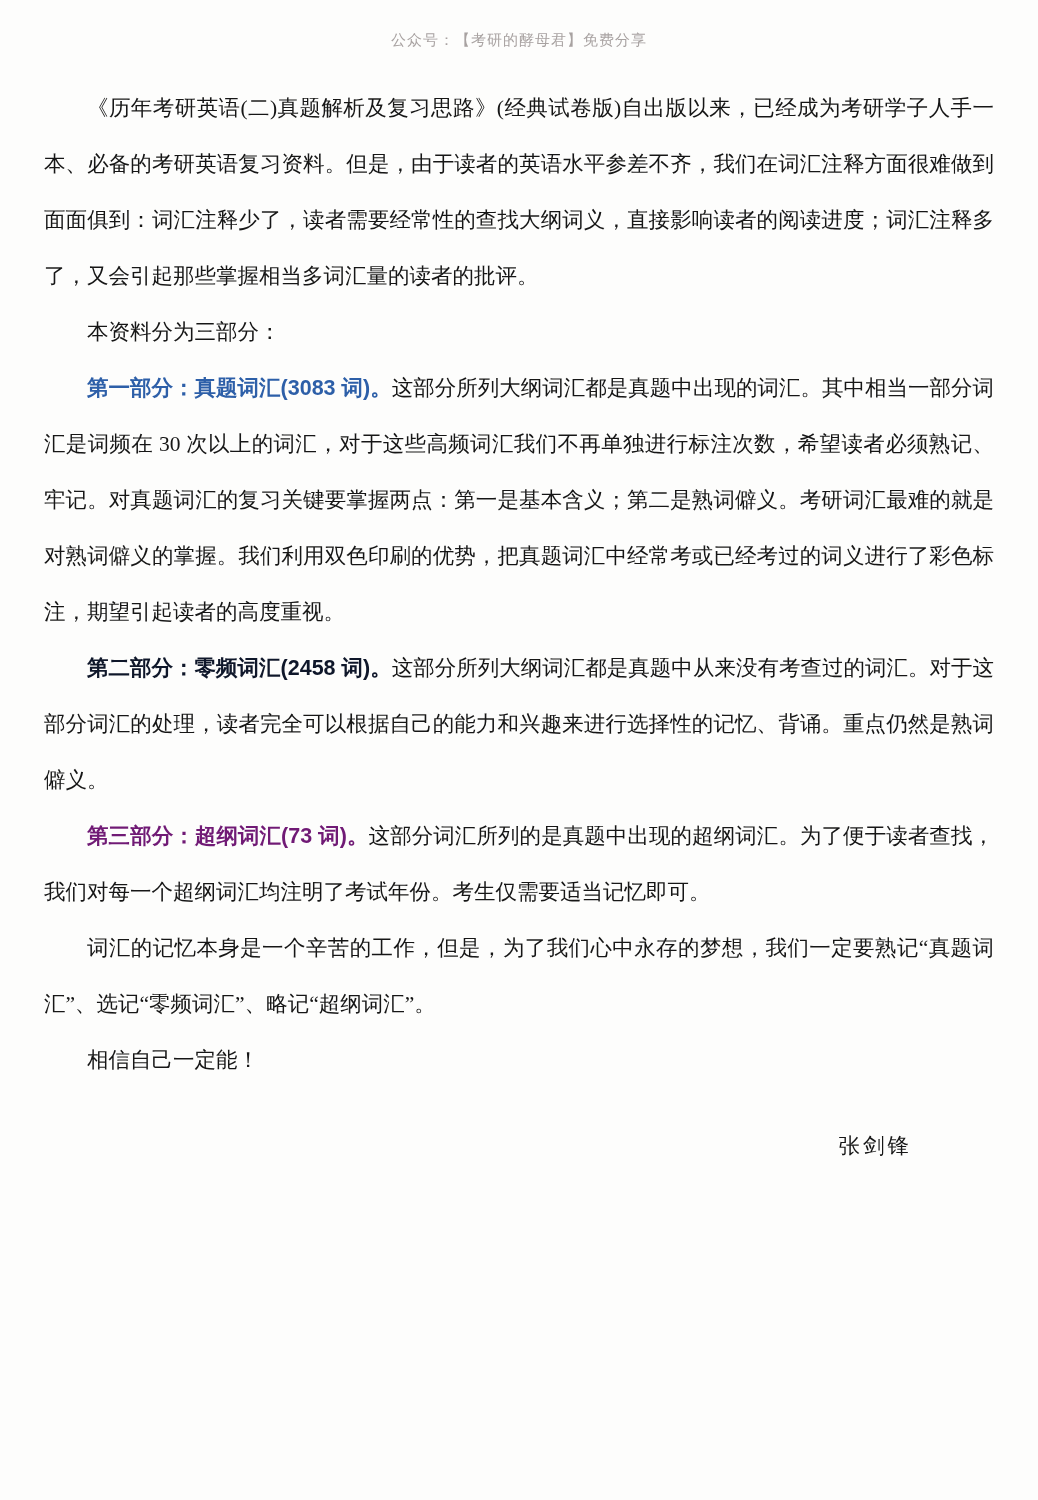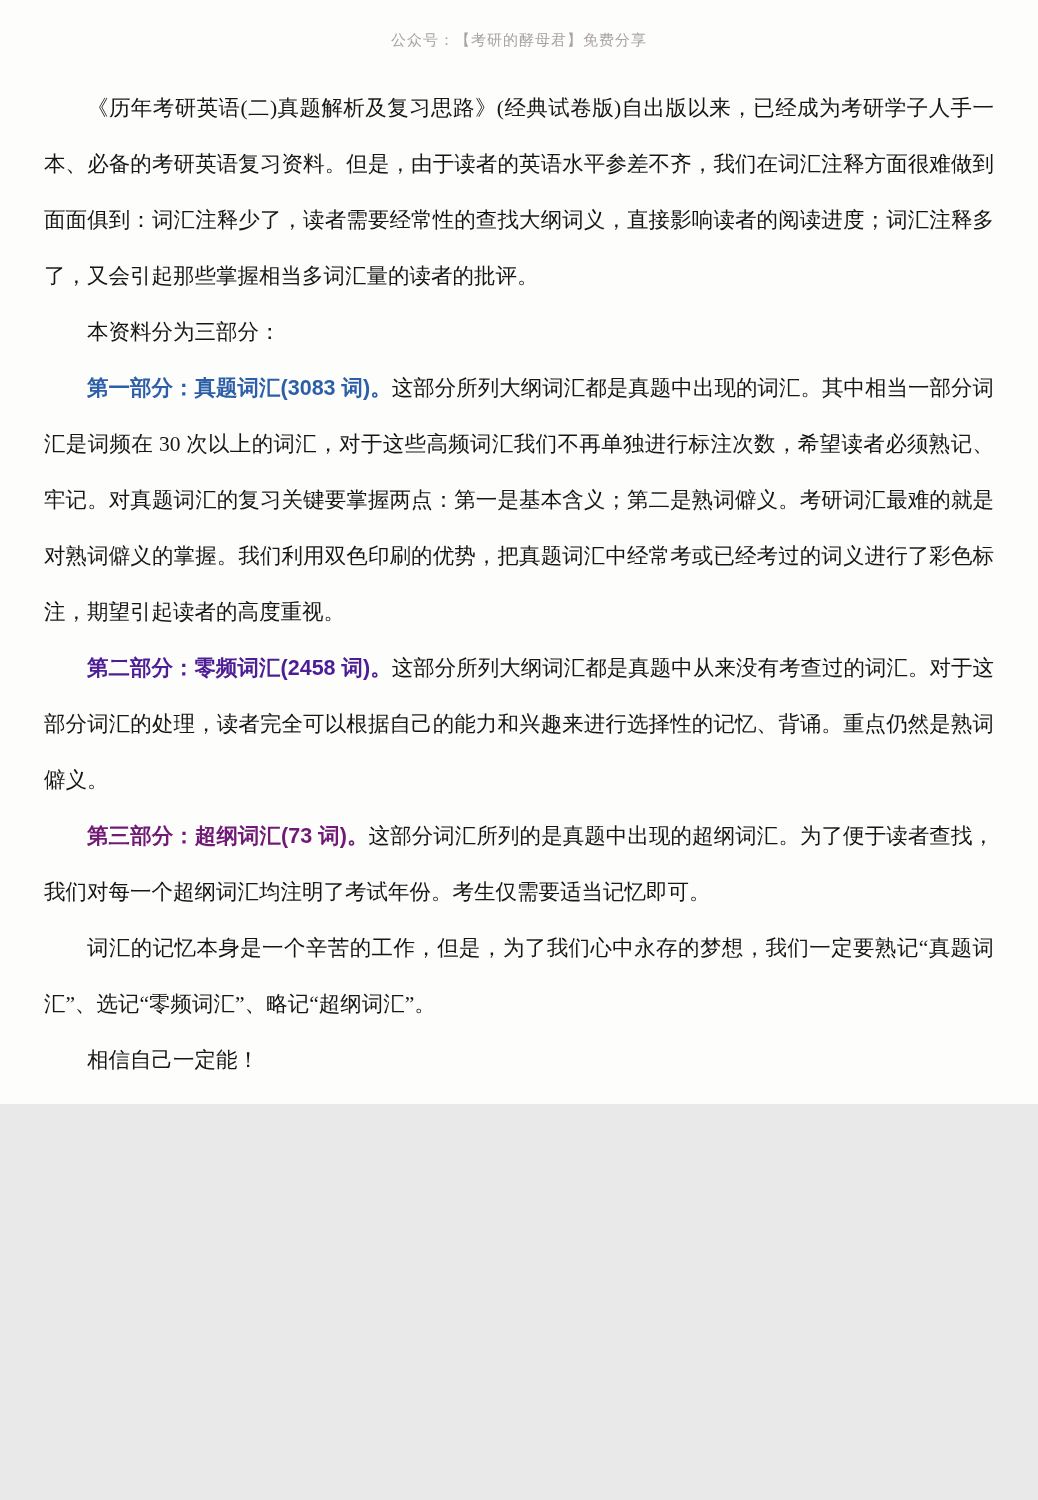--- a/index.html
+++ b/index.html
@@ -1,19 +1,19 @@
 <!DOCTYPE html>
 <html><head>
 <meta charset="utf-8">
 <style>
   html, body { margin: 0; padding: 0; background: #e9e9e9; }
   .page {
     position: relative;
     width: 1038px;
-    height: 1104px;
+    height: 1500px;
     margin: 0 auto;
     background: #fdfdfc;
     box-sizing: border-box;
     padding: 31px 44px 0 44px;
     font-family: "Liberation Serif", "DejaVu Serif", serif;
     color: #161616;
     overflow: hidden;
   }
   .watermark {
     text-align: center;
@@ -62,23 +62,24 @@
 
   <div class="content">
 
     <p>《历年考研英语(二)真题解析及复习思路》(经典试卷版)自出版以来，已经成为考研学子人手一本、必备的考研英语复习资料。但是，由于读者的英语水平参差不齐，我们在词汇注释方面很难做到面面俱到：词汇注释少了，读者需要经常性的查找大纲词义，直接影响读者的阅读进度；词汇注释多了，又会引起那些掌握相当多词汇量的读者的批评。</p>
 
 
     <p class="gap-top">本资料分为三部分：</p>
 
     <p><span class="lead accent" style="color: rgb(45, 95, 168);">第一部分：真题词汇(3083 词)。</span><span>这部分所列大纲词汇都是真题中出现的词汇。其中相当一部分词汇是词频在 30 次以上的词汇，对于这些高频词汇我们不再单独进行标注次数，希望读者必须熟记、牢记。对真题词汇的复习关键要掌握两点：第一是基本含义；第二是熟词僻义。考研词汇最难的就是对熟词僻义的掌握。我们利用双色印刷的优势，把真题词汇中经常考或已经考过的词义进行了彩色标注，期望引起读者的高度重视。</span></p>
 
-    <p><span class="lead accent" style="color: #4c1d95;">第二部分：零频词汇(2458 词)。</span><span>这部分所列大纲词汇都是真题中从来没有考查过的词汇。对于这部分词汇的处理，读者完全可以根据自己的能力和兴趣来进行选择性的记忆、背诵。重点仍然是熟词僻义。</span></p>
+    <p><span class="lead accent" style="color: #0f172a;">第二部分：零频词汇(2458 词)。</span><span>这部分所列大纲词汇都是真题中从来没有考查过的词汇。对于这部分词汇的处理，读者完全可以根据自己的能力和兴趣来进行选择性的记忆、背诵。重点仍然是熟词僻义。</span></p>
 
     <p><span class="lead accent" style="color: #701a75;">第三部分：超纲词汇(73 词)。</span><span>这部分词汇所列的是真题中出现的超纲词汇。为了便于读者查找，我们对每一个超纲词汇均注明了考试年份。考生仅需要适当记忆即可。</span></p>
 
     <p class="gap-top">词汇的记忆本身是一个辛苦的工作，但是，为了我们心中永存的梦想，我们一定要熟记“真题词汇”、选记“零频词汇”、略记“超纲词汇”。</p>
 
     <p>相信自己一定能！</p>
 
+    <div class="signature">张剑锋</div>
   </div>
 
 </div>
 
 </body></html>

